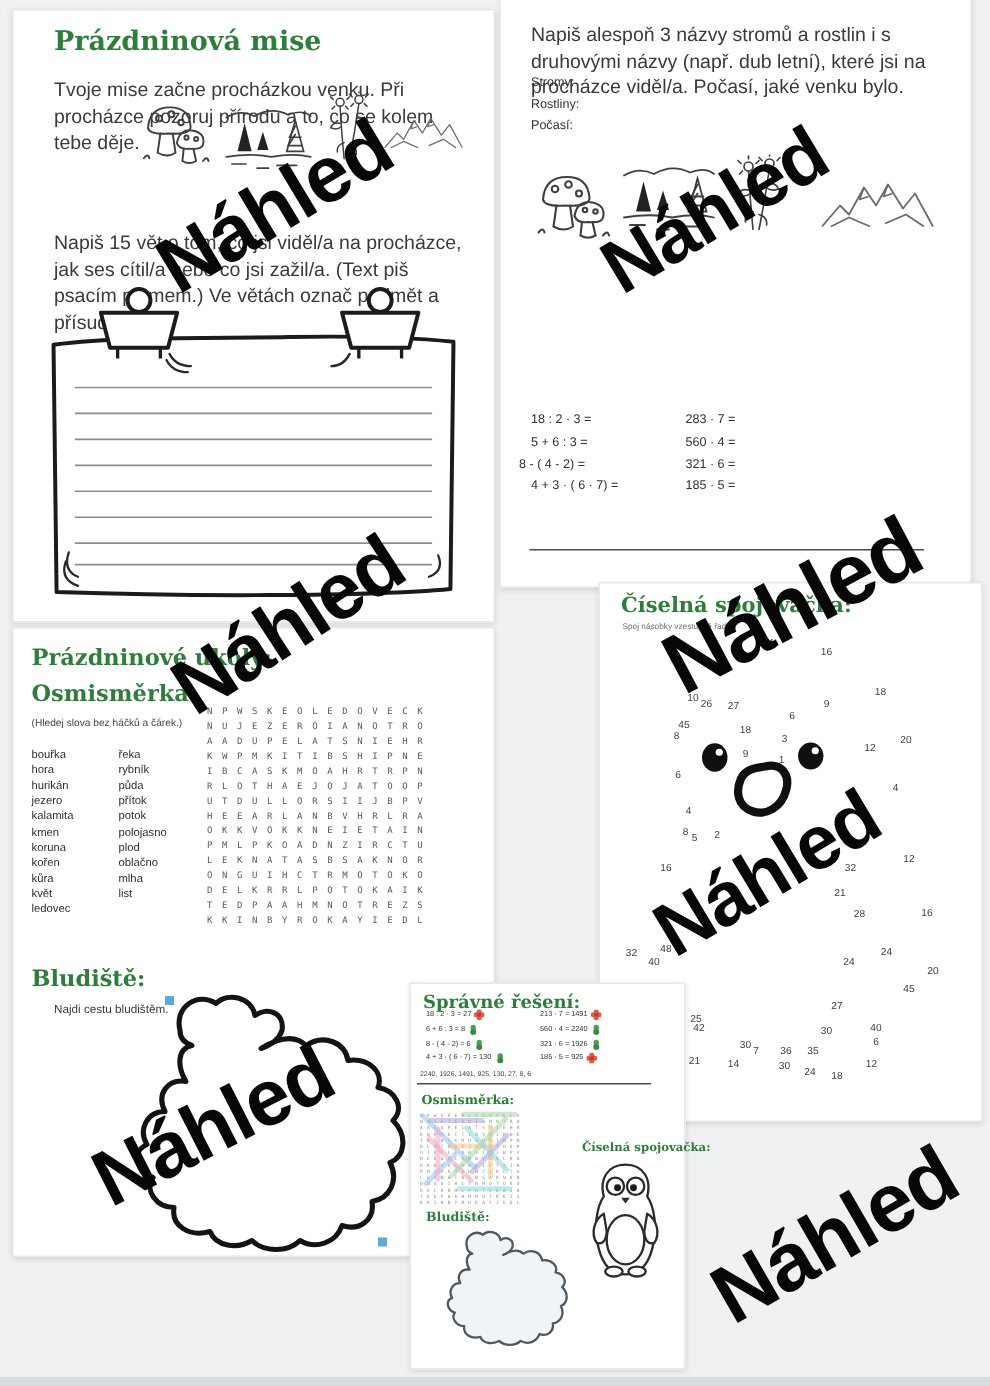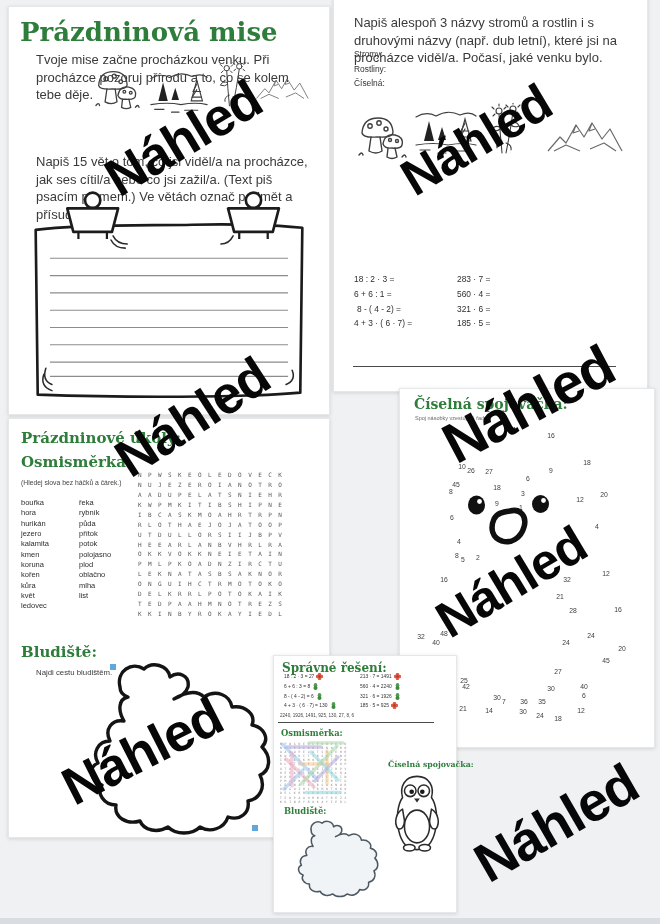--- a/index.html
+++ b/index.html
@@ -75,49 +75,49 @@
       <path d="M-14 14 L-14 21 M14 14 L14 21" stroke-width="2.2"></path>
     </g>
   </defs>
 </svg>
 
 <div class="page" id="page2" style="left:333px;top:-4px;width:315px;height:396px;">
   <div class="para" style="left:20px;top:17px;width:280px;">Napiš alespoň 3 názvy stromů a rostlin i s druhovými názvy (např. dub letní), které jsi na procházce viděl/a. Počasí, jaké venku bylo.</div>
   <div id="p2-fields">
       <div class="field" style="left:20px;top:52px">Stromy:</div>
       <div class="field" style="left:20px;top:66.5px">Rostliny:</div>
-      <div class="field" style="left:20px;top:81px">Číselná:</div>
+      <div class="field" style="left:20px;top:81px">Počasí:</div>
     </div>
   <svg style="position:absolute;left:22px;top:116px" width="52" height="48" viewBox="0 0 52 48">
       <use href="#sym-mushrooms"></use>
     </svg>
   <svg style="position:absolute;left:80px;top:110px" width="64" height="48" viewBox="0 0 64 48">
       <use href="#sym-forest"></use>
     </svg>
   <svg style="position:absolute;left:152px;top:106px" width="40" height="58" viewBox="0 0 40 58">
       <use href="#sym-flowers"></use>
     </svg>
   <svg style="position:absolute;left:212px;top:118px" width="80" height="42" viewBox="0 0 80 42">
       <use href="#sym-mountains"></use>
     </svg>
   <div id="p2-left"></div>
   <div id="p2-right"></div>
   <div style="position:absolute;left:19px;top:369px;width:263px;border-top:1.4px solid #4a4a4a;"></div>
 <div class="prob" style="left:20px;top:277px">18 : 2 · 3 =</div>
-    <div class="prob" style="left:20px;top:291.8px">6 + 6 : 1 =</div>
-    <div class="prob" style="left:23px;top:306.6px">8 - ( 4 - 2) =</div>
+    <div class="prob" style="left:20px;top:291.8px">5 + 6 : 3 =</div>
+    <div class="prob" style="left:12px;top:306.6px">8 - ( 4 - 2) =</div>
     <div class="prob" style="left:20px;top:321.4px">4 + 3 · ( 6 · 7) =</div>
     <div class="prob" style="left:123px;top:277px">283 · 7 =</div>
     <div class="prob" style="left:123px;top:291.8px">560 · 4 =</div>
     <div class="prob" style="left:123px;top:306.6px">321 · 6 =</div>
     <div class="prob" style="left:123px;top:321.4px">185 · 5 =</div>
   </div>
 
 <div class="page" id="page1" style="left:8px;top:6px;width:322px;height:409px;">
-  <div class="gtitle" style="left:11px;top:10px;font-size:26px;">Prázdninová mise</div>
+  <div class="gtitle" style="left:27px;top:10px;font-size:18px;">Prázdninová mise</div>
   <div class="para" style="left:27px;top:44px;width:272px;">Tvoje mise začne procházkou venku. Při procházce pozoruj přírodu a to, co se kolem tebe děje.</div>
   <svg style="position:absolute;left:84px;top:60px" width="48" height="44" viewBox="0 0 52 48">
       <use href="#sym-mushrooms"></use>
     </svg>
   <svg style="position:absolute;left:140px;top:62px" width="60" height="45" viewBox="0 0 64 48">
       <use href="#sym-forest"></use>
     </svg>
   <svg style="position:absolute;left:206px;top:54px" width="36" height="52" viewBox="0 0 40 58">
       <use href="#sym-flowers"></use>
     </svg>

